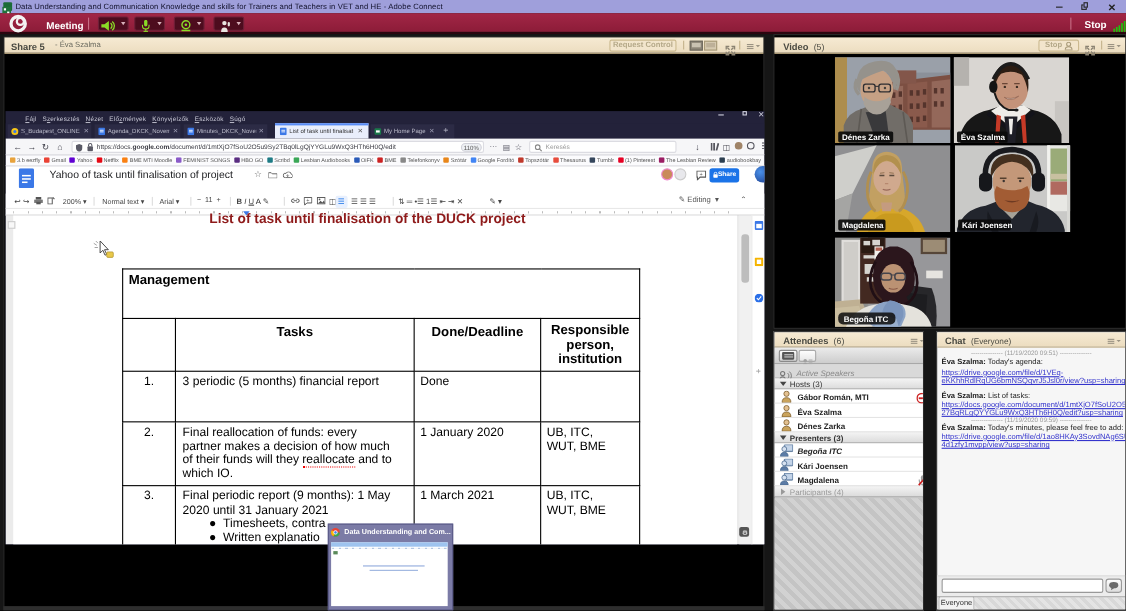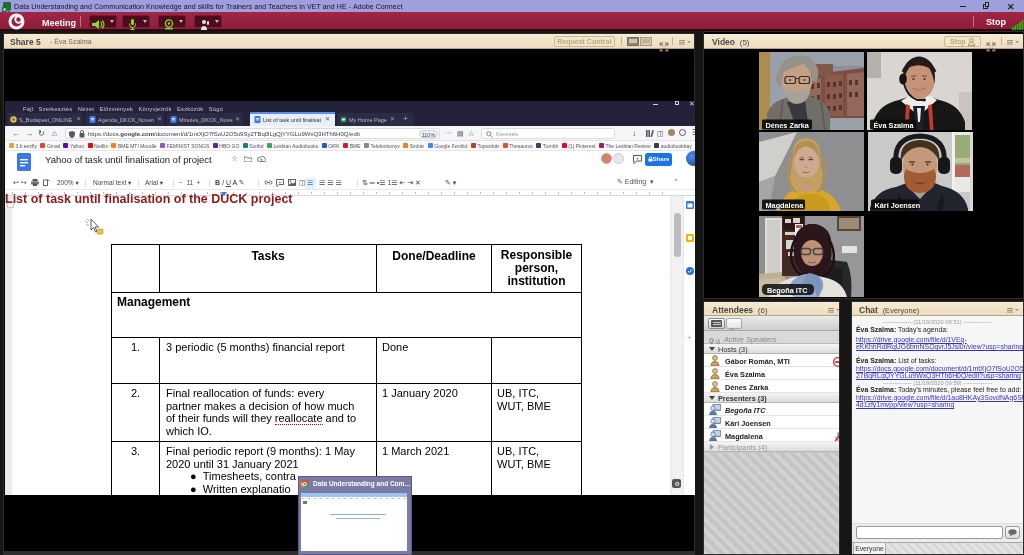--- a/index.html
+++ b/index.html
@@ -285,39 +285,39 @@
   <div class="abs" style="left:682px;top:232px;font-size:8px;color:#999">+</div>
   <div class="abs" style="left:667px;top:378px;width:9px;height:9px;background:#555;border-radius:2px"></div>
   <div class="abs" style="left:669.5px;top:379px;font-size:6px;color:#fff">⚙</div>
 
   <svg class="abs" style="left:80px;top:118px" width="22" height="16" viewBox="0 0 22 16">
       <path d="M6 0 L6 11 L8.5 8.5 L10.5 13 L12 12.2 L10 8 L13.5 8 Z" fill="#fff" stroke="#333" stroke-width="0.8"></path>
       <rect x="12" y="10" width="6" height="5" rx="1" fill="#e8c84a" stroke="#a88a20" stroke-width="0.6"></rect>
       <path d="M0 2 L3 4 M1 6 L4 6 M2 0 L4 2" stroke="#888" stroke-width="0.7"></path>
     </svg>
 
-  <div class="abs" style="left:0px;top:91px;width:658px;font-size:12.5px;font-weight:bold;color:#8e1a1a">List of task until finalisation of the DUCK project</div>
+  <div class="abs" style="left:0px;top:91px;width:658px;text-align:center;font-size:12.5px;font-weight:bold;color:#8e1a1a">List of task until finalisation of the DUCK project</div>
 
   <div class="abs" style="left:106px;top:143px;width:470px;">
     <table style="border-collapse:collapse;width:470px;table-layout:fixed;font-size:11px;color:#000;font-family:'Liberation Sans',sans-serif">
       <colgroup>
           <col style="width:48px">
           <col style="width:217px">
           <col style="width:115px">
           <col style="width:90px">
         </colgroup>
       <tbody>
-          <tr style="height:48px">
+          <tr style="height:45px">
+            <td colspan="4" style="border:1px solid #000;vertical-align:top;padding:2px 0 0 5px;font-weight:bold;font-size:12px">Management</td>
+          </tr>
+      <tr style="height:48px">
             <td style="border:1px solid #000"></td>
             <td style="border:1px solid #000;text-align:center;vertical-align:top;font-weight:bold;padding-top:4px;font-size:12px">Tasks</td>
             <td style="border:1px solid #000;text-align:center;vertical-align:top;font-weight:bold;padding-top:4px;font-size:12px">Done/Deadline</td>
             <td style="border:1px solid #000;text-align:center;vertical-align:top;font-weight:bold;padding-top:4px;font-size:12px;line-height:13px">Responsible<br>person,<br>institution</td>
-          </tr>
-      <tr style="height:45px">
-            <td colspan="4" style="border:1px solid #000;vertical-align:top;padding:2px 0 0 5px;font-weight:bold;font-size:12px">Management</td>
           </tr>
       <tr style="height:46px">
             <td style="border:1px solid #000;text-align:center;vertical-align:top;padding-top:3px">1.</td>
             <td style="border:1px solid #000;vertical-align:top;padding:3px 2px 0 6px">3 periodic (5 months) financial report</td>
             <td style="border:1px solid #000;vertical-align:top;padding:3px 0 0 5px">Done</td>
             <td style="border:1px solid #000"></td>
           </tr>
       <tr style="height:58px">
             <td style="border:1px solid #000;text-align:center;vertical-align:top;padding-top:3px">2.</td>
             <td style="border:1px solid #000;vertical-align:top;padding:3px 2px 0 6px;line-height:12.5px">Final reallocation of funds: every<br>partner makes a decision of how much<br>of their funds will they <span style="border-bottom:1px dotted #e00">reallocate</span> and to<br>which IO.</td>

